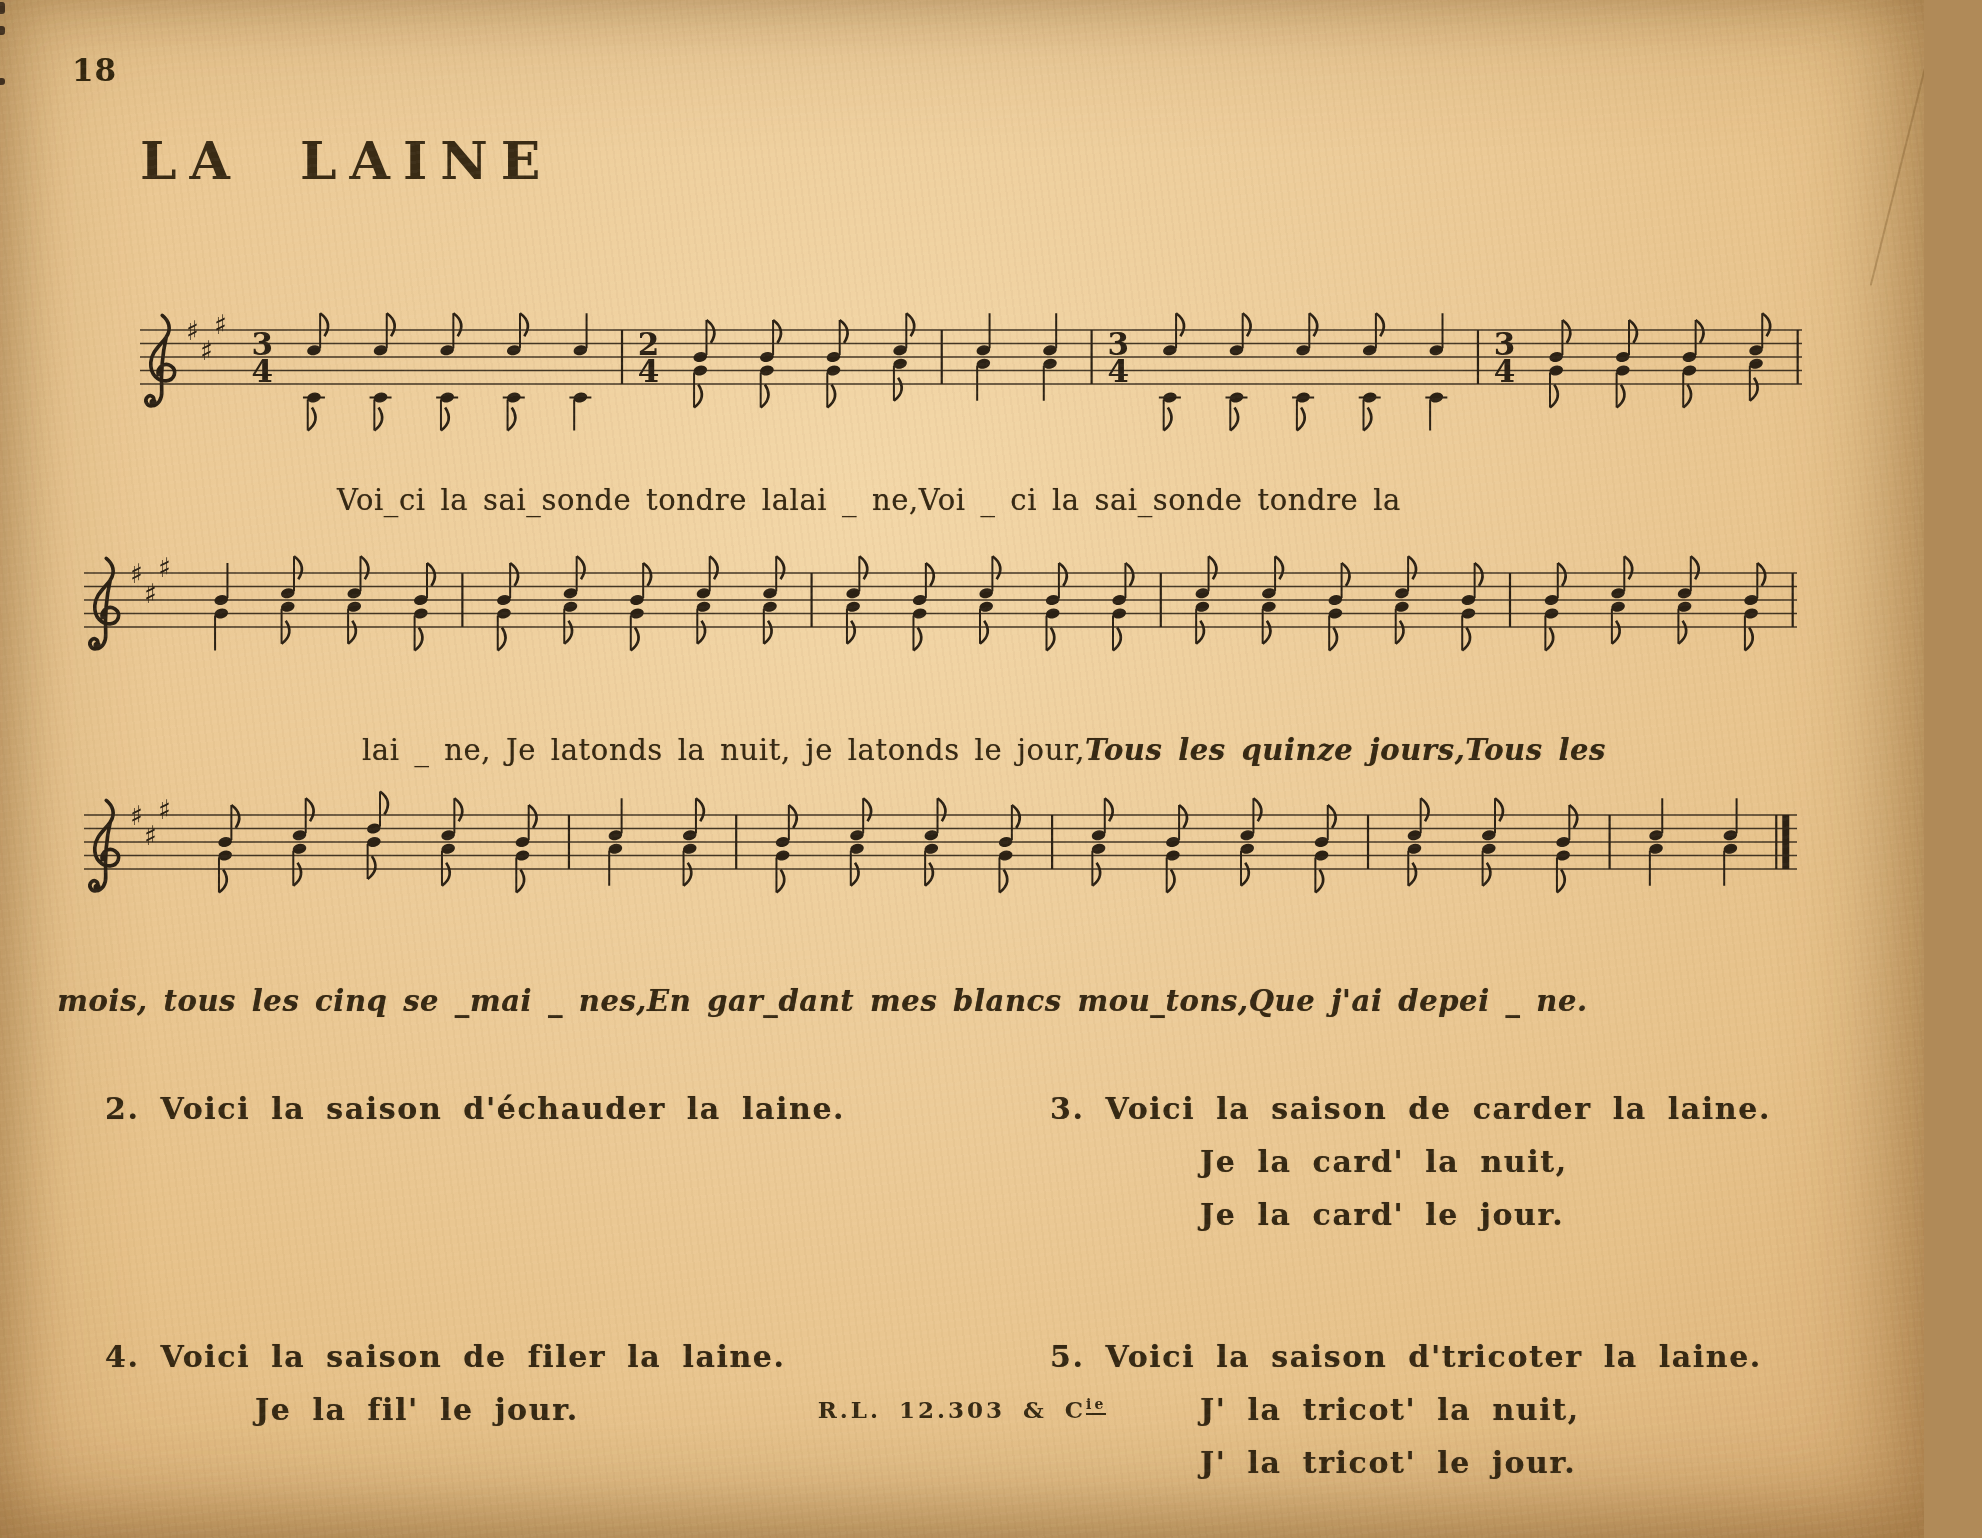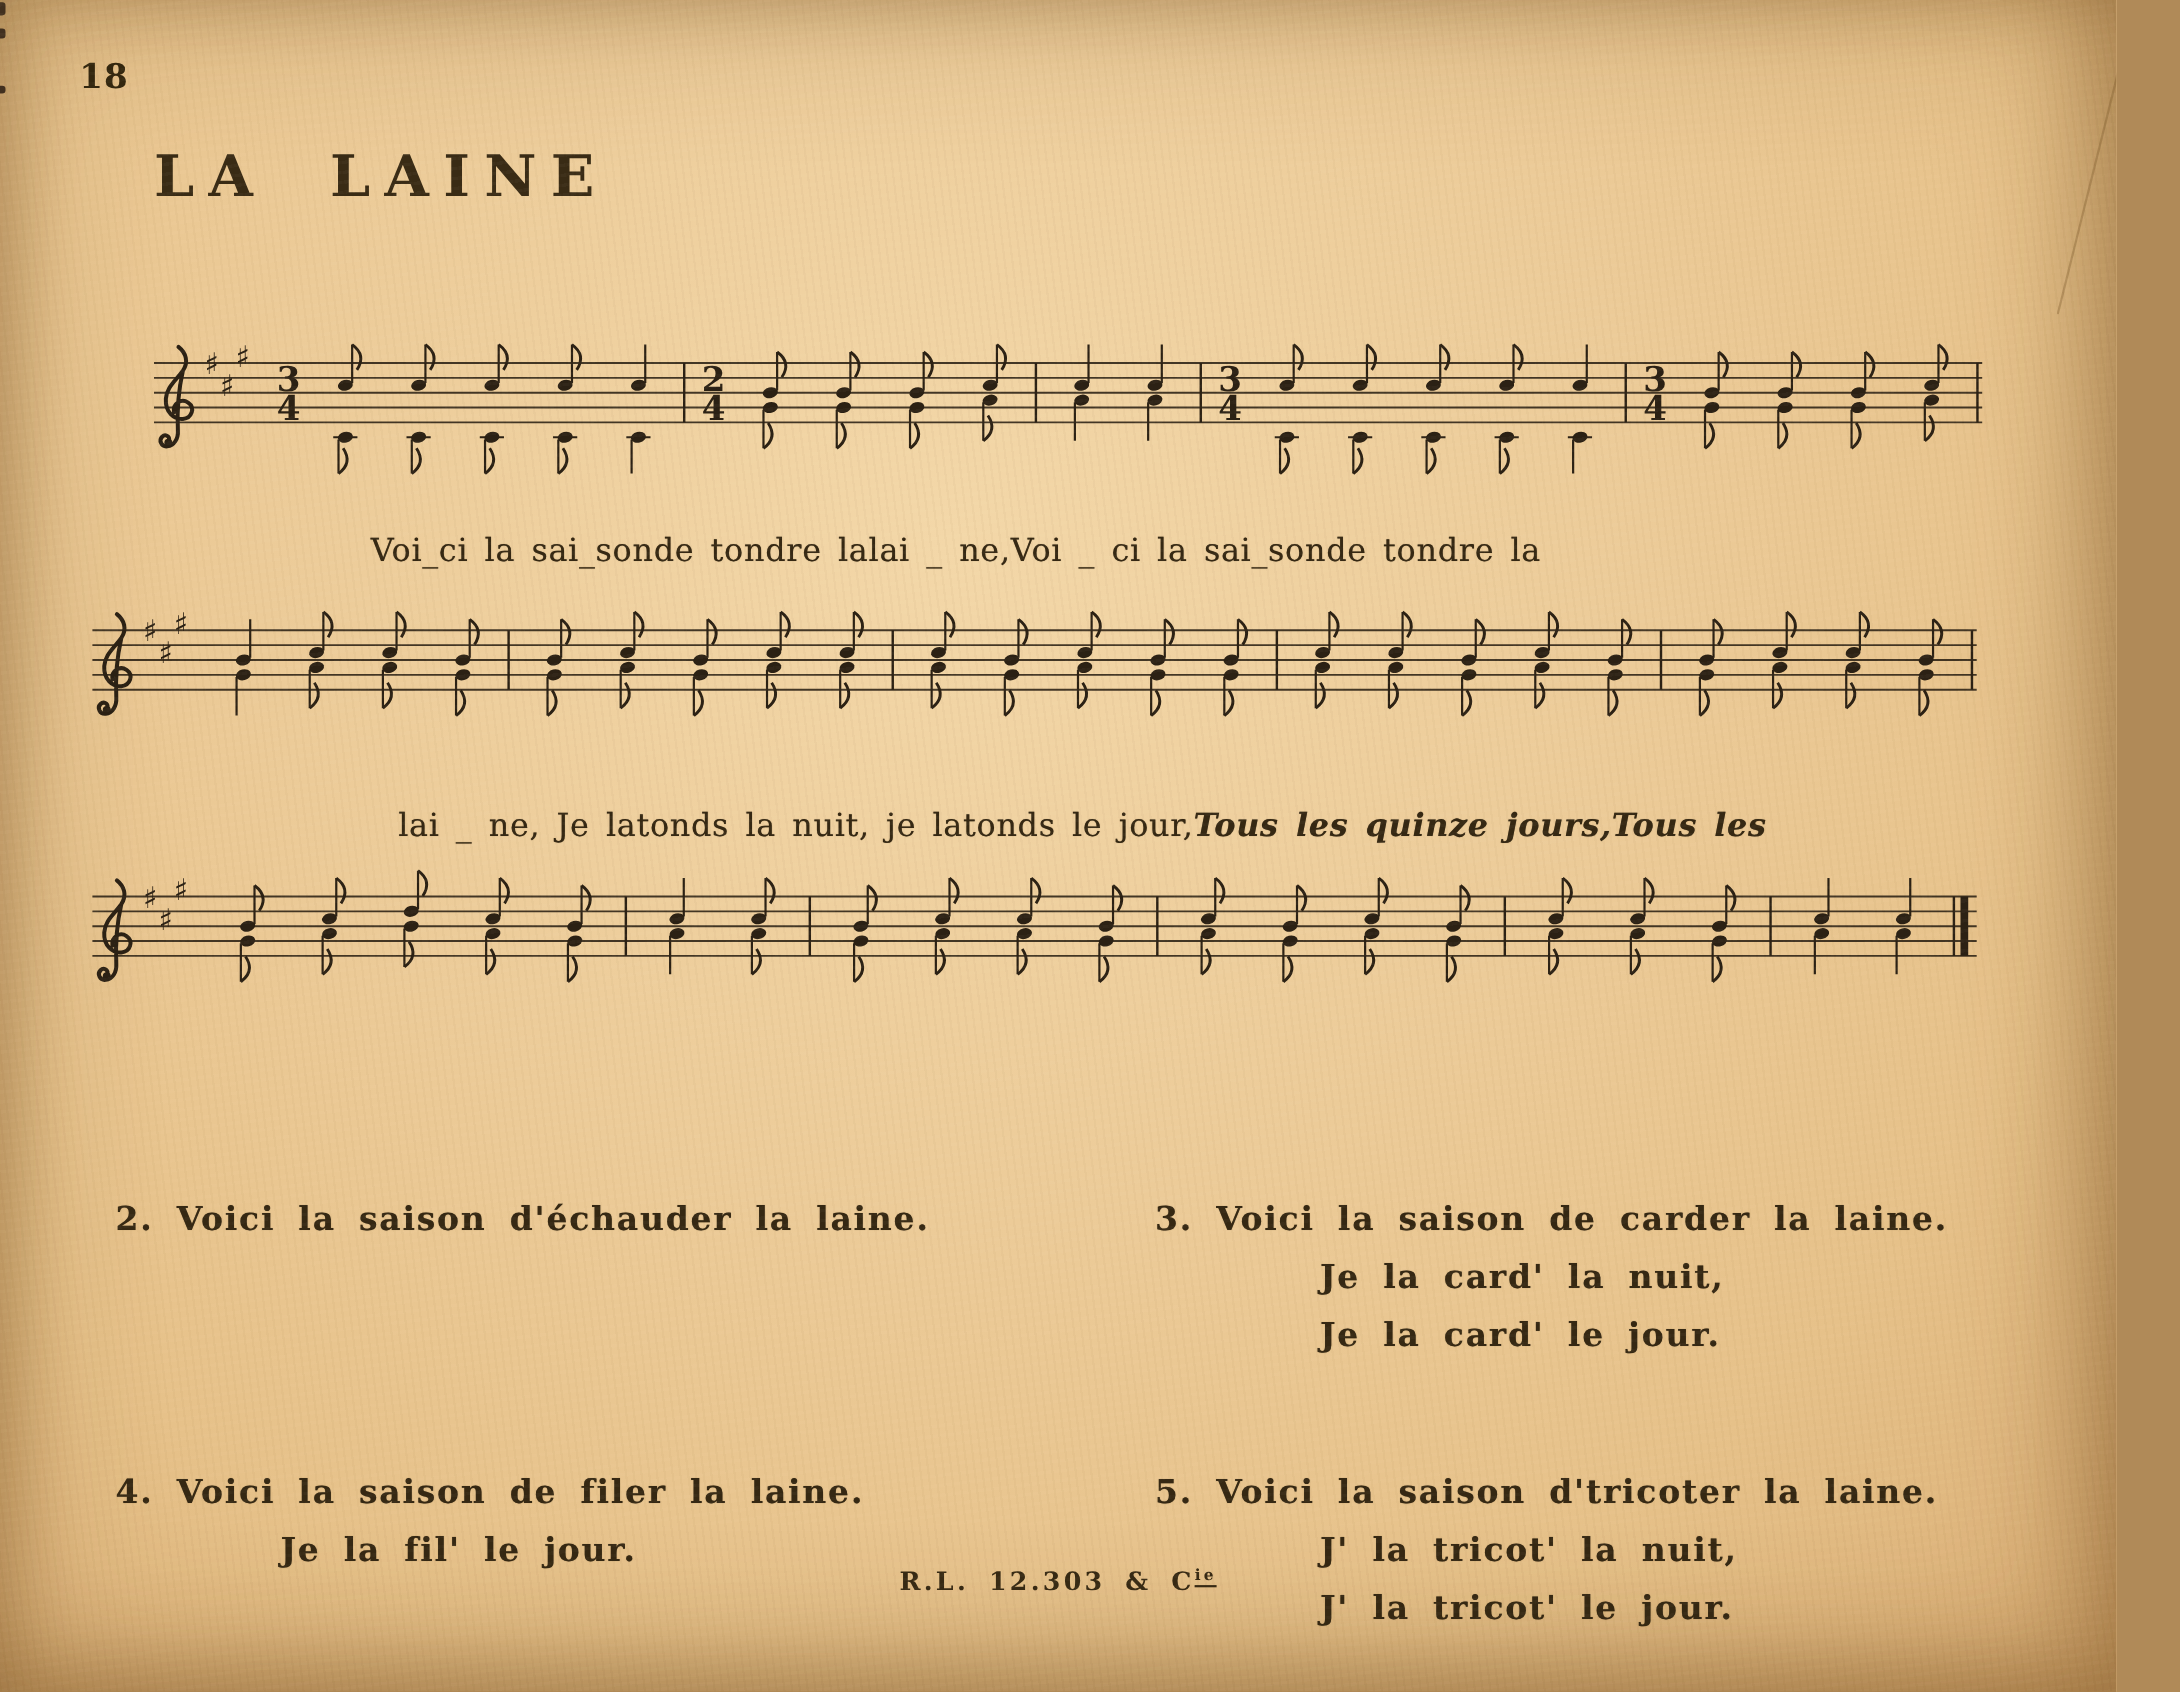--- a/index.html
+++ b/index.html
@@ -28,21 +28,21 @@
   .lyrics{position:absolute;display:flex;justify-content:center;
     font-size:29px;letter-spacing:.6px;word-spacing:5px;color:#352813;
     text-shadow:0 0 .7px rgba(45,33,14,.55);white-space:nowrap;}
   .lyrics .seg.it{font-style:italic;font-weight:600;}
   #verses{position:absolute;left:105px;top:1082px;width:1770px;display:grid;
     grid-template-columns:945px 1fr;row-gap:89px;}
   .verse{font-size:30px;font-weight:700;letter-spacing:1.6px;word-spacing:9px;line-height:53px;
     color:#352813;text-shadow:0 0 .7px rgba(45,33,14,.5);}
   .verse .cont{padding-left:150px;}
   #plate{position:absolute;left:0;top:1396px;width:100%;text-align:center;
-    font-size:23px;font-weight:700;letter-spacing:3px;word-spacing:7px;color:#372a14;margin-top:28px;}
+    font-size:23px;font-weight:700;letter-spacing:3px;word-spacing:7px;color:#372a14;}
   #plate sup{font-size:14px;border-bottom:2px solid #372a14;padding-bottom:1px;}
 </style>
 </head>
 <body>
 
 <div id="page">
 
   <div class="edge-speck" style="top:2px;height:12px"></div>
   <div class="edge-speck" style="top:26px;height:9px"></div>
   <div class="edge-speck" style="top:78px;height:7px"></div>
@@ -499,20 +499,27 @@
       <ellipse cx="1586.0529953917053" cy="95.75" rx="6.9" ry="4.9" fill="#2b2114" transform="rotate(-14 1586.0529953917053 95.75)"></ellipse>
       <line x1="1592.2529953917053" y1="80.25" x2="1592.2529953917053" y2="45.25" stroke="#2b2114" stroke-width="2"></line>
       <line x1="1579.8529953917052" y1="97.75" x2="1579.8529953917052" y2="132.75" stroke="#2b2114" stroke-width="2"></line>
       <ellipse cx="1660.3847926267283" cy="82.25" rx="6.9" ry="4.9" fill="#2b2114" transform="rotate(-14 1660.3847926267283 82.25)"></ellipse>
       <ellipse cx="1660.3847926267283" cy="95.75" rx="6.9" ry="4.9" fill="#2b2114" transform="rotate(-14 1660.3847926267283 95.75)"></ellipse>
       <line x1="1666.5847926267284" y1="80.25" x2="1666.5847926267284" y2="45.25" stroke="#2b2114" stroke-width="2"></line>
       <line x1="1654.1847926267283" y1="97.75" x2="1654.1847926267283" y2="132.75" stroke="#2b2114" stroke-width="2"></line>
       <line x1="1706.2753456221199" y1="62" x2="1706.2753456221199" y2="116" stroke="#2b2114" stroke-width="2.2"></line>
       <rect x="1712.2753456221199" y="62" width="7" height="54" fill="#2b2114"></rect>
     </svg>
+  <div id="lyr2" class="lyrics" style="left:150px;top:984px;width:1345px">
+      <span class="seg it">mois, tous les cinq se _</span>
+      <span class="seg it">mai _ nes,</span>
+      <span class="seg it">En gar_dant mes blancs mou_tons,</span>
+      <span class="seg it">Que j'ai de</span>
+      <span class="seg it">pei _ ne.</span>
+    </div>
 
   <div id="verses">
       <div class="verse">
         <div><span>2. </span>Voici la saison d'échauder la laine.</div>
       </div>
       <div class="verse">
         <div><span>3. </span>Voici la saison de carder la laine.</div>
         <div class="cont">Je la card' la nuit,</div>
         <div class="cont">Je la card' le jour.</div>
       </div>

